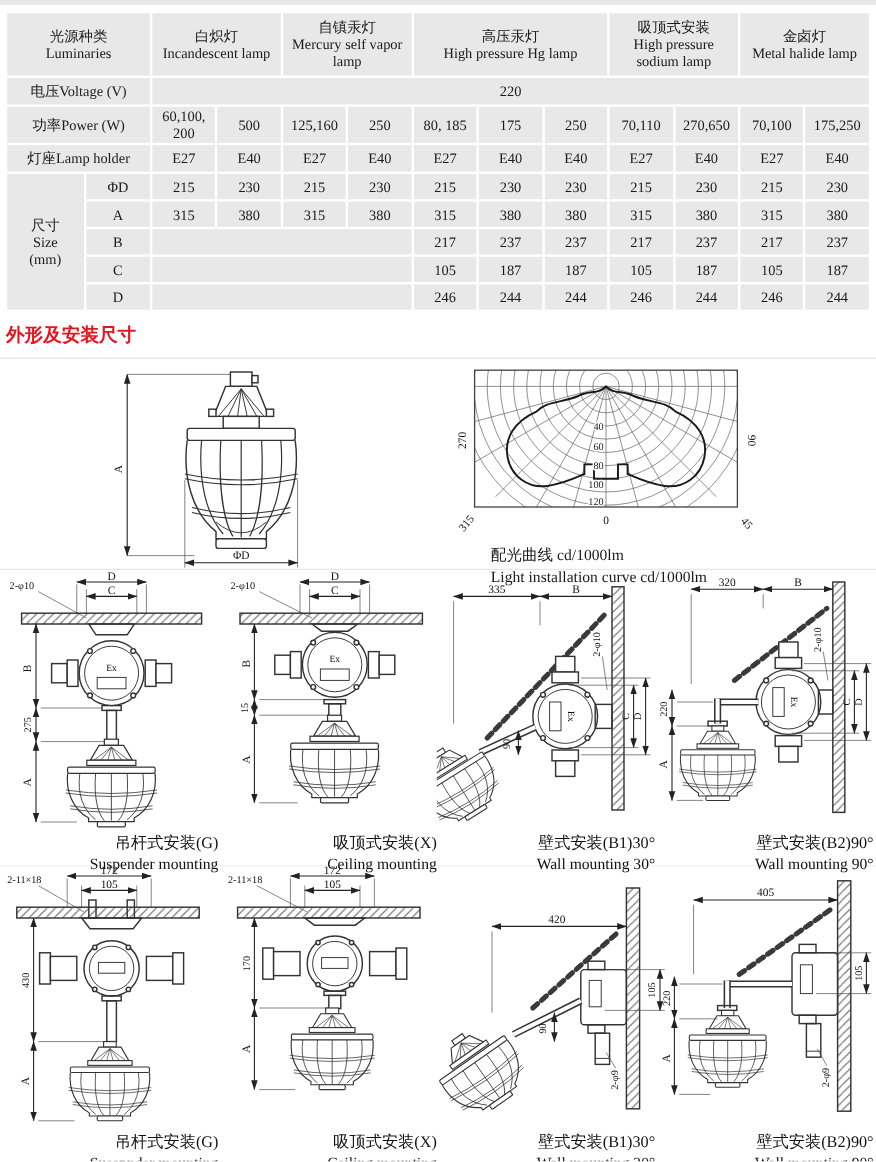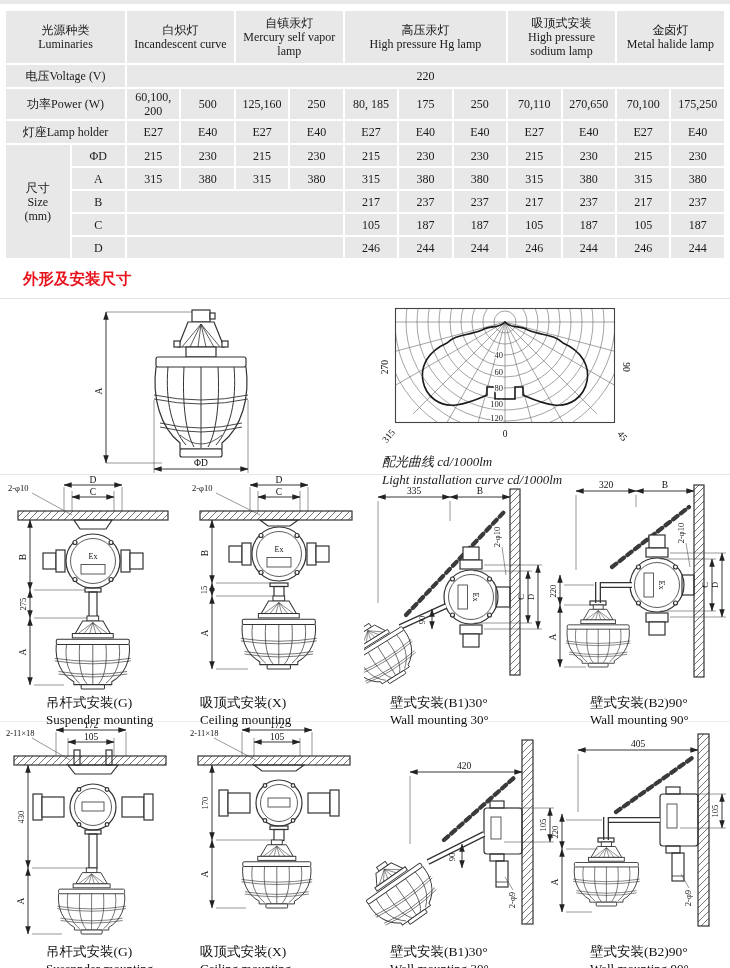--- a/index.html
+++ b/index.html
@@ -19,43 +19,43 @@
   tr.lrow td{height:20px;}
   tr.srow td{height:19px;}
   td.sizecell{font-size:12px;line-height:1.2;}
   td.diag{background:
      linear-gradient(to top right, rgba(0,0,0,0) 49.4%, #fff 49.4%, #fff 50.8%, rgba(0,0,0,0) 50.8%),
      linear-gradient(to right, #e8e8e8 0, #e8e8e8 calc(25% - 1px), #fff calc(25% - 1px), #fff calc(25% + 1px),
        #e8e8e8 calc(25% + 1px), #e8e8e8 calc(50% - 1px), #fff calc(50% - 1px), #fff calc(50% + 1px),
        #e8e8e8 calc(50% + 1px), #e8e8e8 calc(75% - 1px), #fff calc(75% - 1px), #fff calc(75% + 1px),
        #e8e8e8 calc(75% + 1px), #e8e8e8 100%);}
   
-  .heading{height:38px;display:flex;align-items:center;padding-left:23px;
+  .heading{height:38px;display:flex;align-items:center;padding-left:5px;
      font-family:"Liberation Sans","DejaVu Sans",sans-serif;
      font-weight:bold;font-size:15.5px;color:#e8131d;border-bottom:1px solid #e2e2e2;}
   .heading span{margin-right:6px;}
   
   .sec1{height:175px;display:flex;border-bottom:1px solid #e6e6e6;}
   .sec-row{height:246px;display:flex;border-bottom:1px solid #eee;}
   .sec-row.last{height:256px;border-bottom:none;}
   .dcell{width:182px;flex:0 0 auto;}
   .dcell svg{display:block;}
-  .cap{font-size:13px;line-height:1.3;color:#111;}
+  .cap{font-size:13px;line-height:1.3;color:#111;text-align:right;}
   .cap .zh{font-size:13.5px;}
   svg text{font-family:"Liberation Serif","DejaVu Serif",serif;}
   .dt{font-size:9.5px;fill:#111;}
   .dts{font-size:8.5px;fill:#111;}
   .ln{stroke:#333;fill:none;stroke-width:1.2;}
   .lnt{stroke:#333;fill:none;stroke-width:0.8;}
   .dl{stroke:#222;stroke-width:0.9;fill:none;}
   .xl{stroke:#444;stroke-width:0.55;fill:none;}
   .chain{stroke:#3a3a3a;stroke-width:4.2;stroke-dasharray:5.5 4.2;stroke-linecap:round;fill:none;}
   .arm{stroke:#333;stroke-width:6;fill:none;stroke-linecap:butt;}
   .armc{stroke:#fff;stroke-width:3.4;fill:none;}
-  .distcap{font-size:13px;line-height:1.35;margin-left:2px;margin-top:2px;font-style:italic;}
+  .distcap{font-size:13px;line-height:1.35;margin-left:29px;margin-top:2px;}
 </style>
 </head>
 <body>
 
 <div class="page">
 <div class="top-rule"></div>
 
 <svg width="0" height="0" style="position:absolute">
 <defs>
   <marker id="ar" viewBox="0 0 10 10" refX="9.5" refY="5" markerWidth="9" markerHeight="9" orient="auto-start-reverse">
@@ -113,21 +113,21 @@
 <col span="11" style="width:52px">
         </colgroup>
 <tbody>
           <tr class="hrow">
   <td class="hd" colspan="2">
     <div>光源种类</div>
               <div>Luminaries</div>
             </td>
   <td class="hd" colspan="2">
     <div>白炽灯</div>
-              <div>Incandescent curve</div>
+              <div>Incandescent lamp</div>
             </td>
   <td class="hd" colspan="2">
     <div>自镇汞灯</div>
               <div>Mercury self vapor lamp</div>
             </td>
   <td class="hd" colspan="3">
     <div>高压汞灯</div>
               <div>High pressure Hg lamp</div>
             </td>
   <td class="hd" colspan="2">

